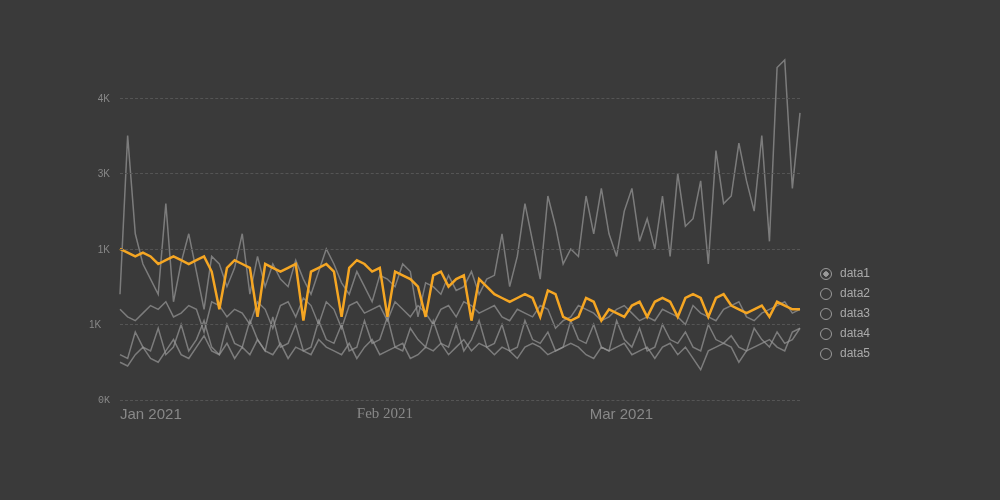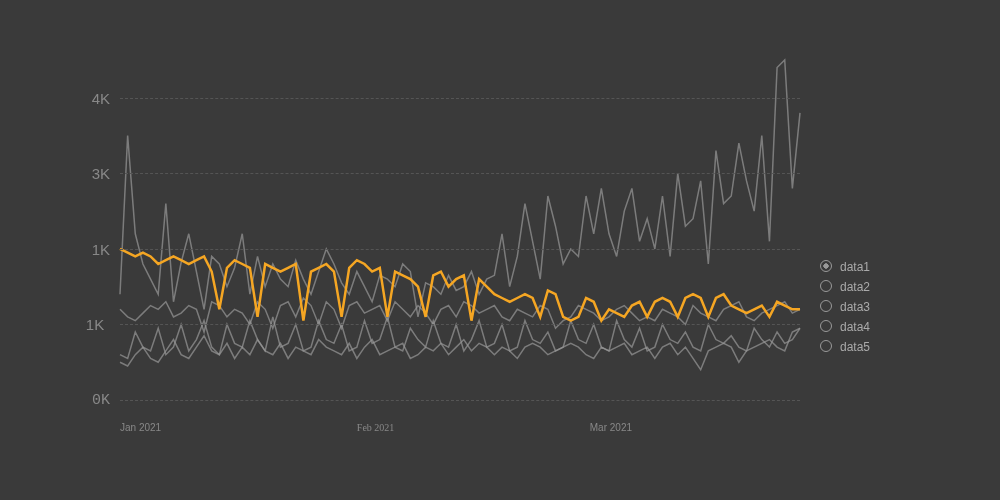--- a/index.html
+++ b/index.html
@@ -1,23 +1,23 @@
 <!DOCTYPE html>
 <html><head>
 <meta charset="utf-8">
 <style>
   html,body{margin:0;padding:0;background:#3a3a3a;width:1000px;height:500px;overflow:hidden;font-family:Arial,Helvetica,sans-serif}
   .chart-wrap{position:absolute;left:80px;top:60px;width:720px;height:360px}
   .plot-area{position:absolute;left:40px;top:0;width:680px;height:340px}
   .gridline{position:absolute;left:0;width:100%;border-top:1px dashed #555}
-  .ytick{position:absolute;right:690px;width:30px;text-align:right;color:#888;font-size:15px;transform:translateY(-50%)}
-  .xtick{position:absolute;top:362px;color:#888;font-size:10px;transform:translateX(-0%)}
+  .ytick{position:absolute;right:690px;width:30px;text-align:right;color:#888;font-size:10px;transform:translateY(-50%)}
+  .xtick{position:absolute;top:345px;color:#888;font-size:15px;transform:translateX(-0%)}
   svg.lines{position:absolute;left:0;top:0;width:680px;height:340px;overflow:visible}
   .legend{position:absolute;left:820px;top:260px;color:#aaa;font-size:12px}
-  .legend-item{display:flex;align-items:flex-start;height:20px;cursor:pointer}
+  .legend-item{display:flex;align-items:flex-end;height:20px;cursor:pointer}
   .legend-swatch{width:12px;height:12px;border-radius:50%;border:1.5px solid #999;margin-right:8px;box-sizing:border-box}
   .legend-swatch.sel{background:radial-gradient(circle,#999 35%,transparent 40%)}
 </style>
 </head>
 <body>
 
 <div class="chart-wrap">
   <div class="plot-area">
     <svg class="lines" id="svg-lines">
         <polyline points="0,234.22222222222223 7.640449438202247,75.55555555555554 15.280898876404494,173.77777777777777 22.921348314606742,204 30.56179775280899,219.1111111111111 38.20224719101123,234.22222222222223 45.842696629213485,143.55555555555557 53.48314606741573,241.77777777777777 61.12359550561798,202.48888888888888 68.76404494382022,173.77777777777777 76.40449438202246,211.55555555555557 84.04494382022472,249.33333333333331 91.68539325842697,196.44444444444446 99.32584269662921,204 106.96629213483146,226.66666666666669 114.6067415730337,207.77777777777777 122.24719101123596,173.77777777777777 129.8876404494382,234.22222222222223 137.52808988764045,196.44444444444446 145.1685393258427,226.66666666666669 152.80898876404493,204 160.4494382022472,219.1111111111111 168.08988764044943,226.66666666666669 175.7303370786517,200.22222222222223 183.37078651685394,219.1111111111111 191.01123595505618,234.22222222222223 198.65168539325842,211.55555555555557 206.2921348314607,188.88888888888889 213.93258426966293,204 221.5730337078652,222.88888888888889 229.2134831460674,234.22222222222223 236.85393258426967,211.55555555555557 244.4943820224719,226.66666666666669 252.13483146067418,241.77777777777777 259.7752808988764,215.33333333333334 267.4157303370787,219.1111111111111 275.0561797752809,226.66666666666669 282.69662921348316,204 290.3370786516854,211.55555555555557 297.97752808988764,256.8888888888889 305.61797752808985,222.88888888888889 313.2584269662921,226.66666666666669 320.8988764044944,234.22222222222223 328.53932584269666,215.33333333333334 336.17977528089887,230.44444444444446 343.82022471910113,226.66666666666669 351.4606741573034,211.55555555555557 359.1011235955056,234.22222222222223 366.7415730337079,219.1111111111111 374.38202247191015,215.33333333333334 382.02247191011236,173.77777777777777 389.66292134831457,226.66666666666669 397.30337078651684,196.44444444444446 404.9438202247191,143.55555555555557 412.5842696629214,181.33333333333334 420.2247191011236,219.1111111111111 427.86516853932585,136 435.5056179775281,166.22222222222223 443.1460674157304,204 450.78651685393254,188.88888888888889 458.4269662921348,196.44444444444446 466.0674157303371,136 473.70786516853934,173.77777777777777 481.34831460674155,128.44444444444443 488.9887640449438,173.77777777777777 496.6292134831461,196.44444444444446 504.26966292134836,151.11111111111111 511.9101123595505,128.44444444444443 519.5505617977528,181.33333333333334 527.1910112359551,158.66666666666666 534.8314606741574,188.88888888888889 542.4719101123595,136 550.1123595505618,196.44444444444446 557.7528089887641,113.33333333333334 565.3932584269663,166.22222222222223 573.0337078651685,158.66666666666666 580.6741573033707,120.88888888888889 588.314606741573,204 595.9550561797753,90.66666666666669 603.5955056179774,143.55555555555557 611.2359550561797,136 618.876404494382,83.11111111111114 626.5168539325842,120.88888888888889 634.1573033707865,151.11111111111111 641.7977528089888,75.55555555555554 649.438202247191,181.33333333333334 657.0786516853933,7.555555555555543 664.7191011235955,0 672.3595505617977,128.44444444444443 680,52.888888888888914" fill="none" stroke="#999" stroke-width="1.5" stroke-opacity="0.7"></polyline>

